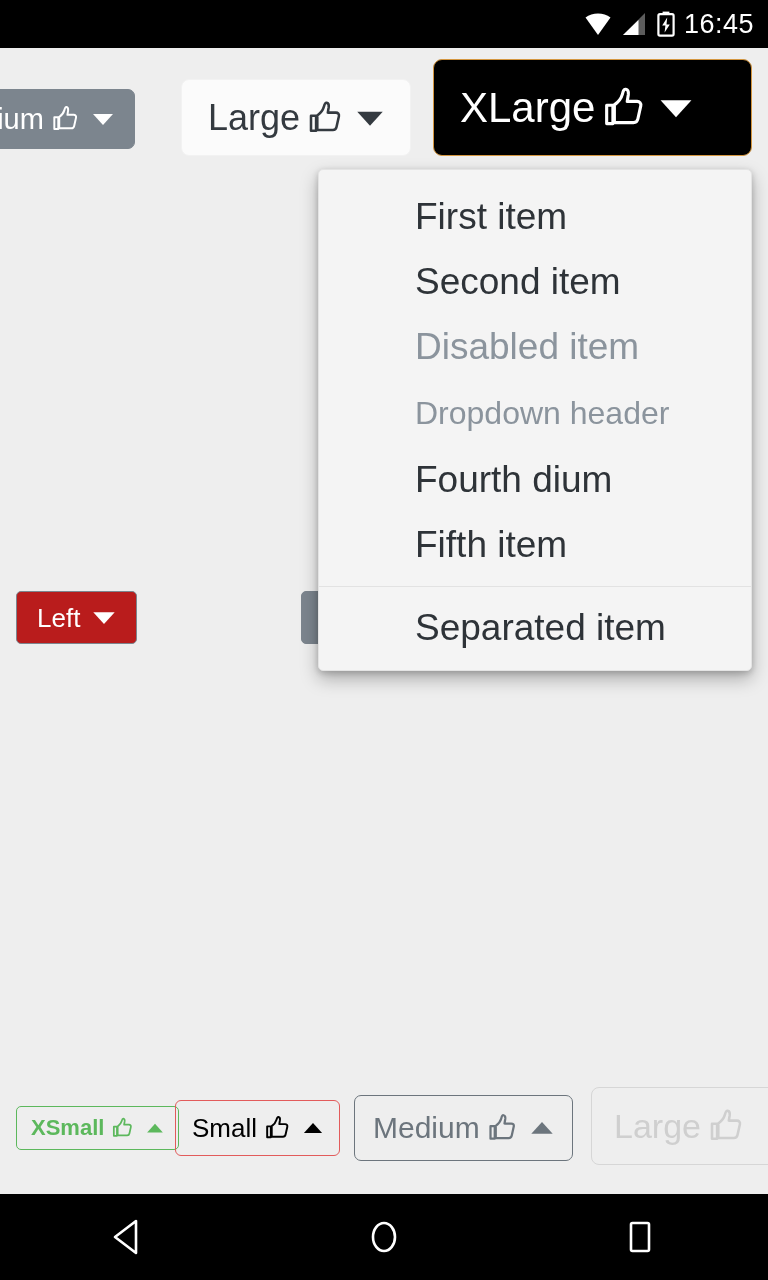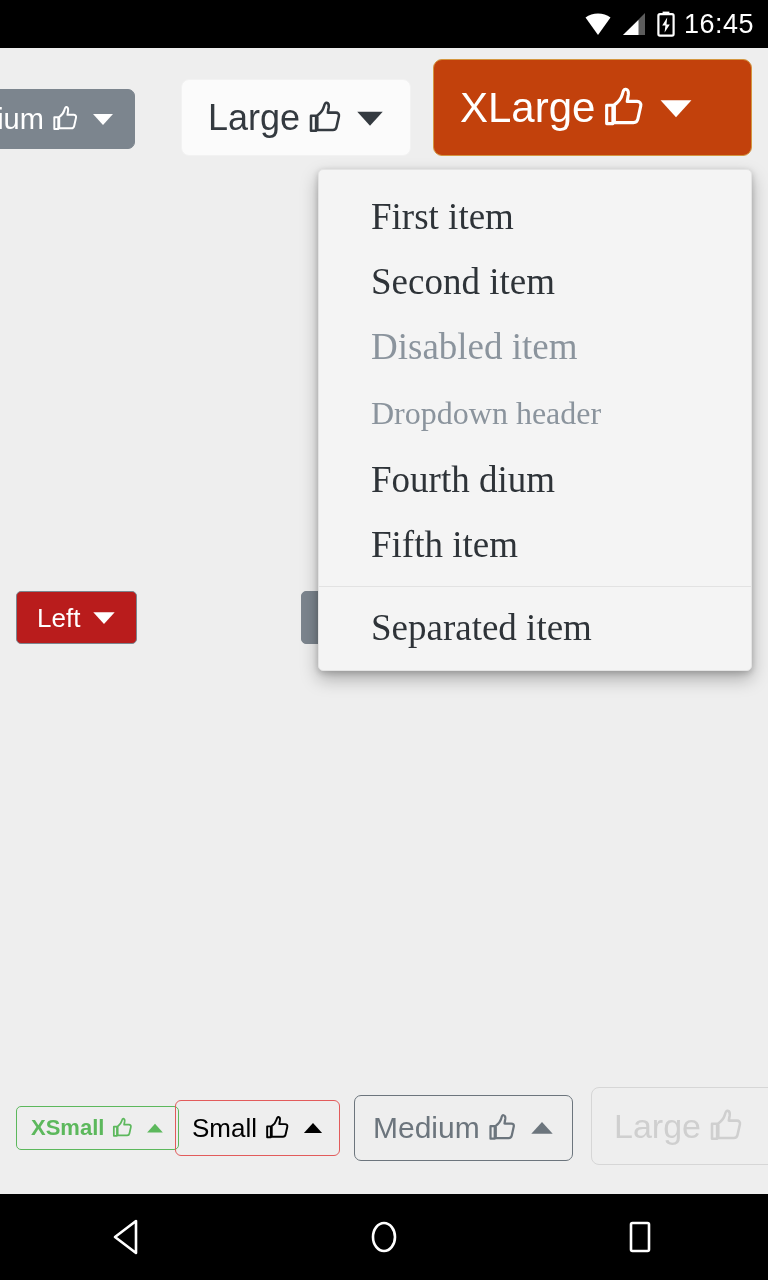--- a/index.html
+++ b/index.html
@@ -37,21 +37,21 @@
     height:60px; padding:0 20px; background:#7c858e; color:#fff;
     font-size:29px; border-color:#7c858e; border-radius:7px;
   }
   .btn-large-top {
     position:absolute; left:181px; top:31px;
     height:77px; padding:0 26px; background:#fbfbfb; color:#343a40;
     font-size:36px; border-color:#f2f2f2; border-radius:8px;
   }
   .btn-xlarge {
     position:absolute; left:433px; top:11px; width:319px;
-    height:97px; padding:0 26px; background:#c2410c; color:#fff;
+    height:97px; padding:0 26px; background:#000000; color:#fff;
     font-size:42px; border-color:#d4963f; border-radius:9px;
     justify-content:flex-start;
   }
 
   
   .btn-left-gray {
     position:absolute; left:16px; top:591px;
     height:53px; padding:0 20px; background:#b91c1c; color:#fff;
     font-size:26px; border-color:#7c858e; border-radius:5px;
   }
@@ -64,21 +64,21 @@
 
   
   .dropdown {
     position:absolute; left:318px; top:169px; width:434px;
     background:#f4f4f4; border:1px solid #e4e4e4; border-radius:5px;
     box-shadow: 0 8px 18px rgba(0,0,0,.28), 0 2px 6px rgba(0,0,0,.18);
     padding:14px 0 10px 0; z-index:40;
   }
   .dd-item {
     padding:7px 0 7px 52px; font-size:37px; color:#2e3338;
-    font-family:Liberation Serif, serif; line-height:1.38;
+    font-family:Liberation Sans, sans-serif; line-height:1.38;margin-left:44px;
   }
   .dd-item.disabled { color:#8b949d; }
   .dd-item.header { color:#8b949d; font-size:32px; padding-top:12px; padding-bottom:12px; }
   .dd-divider { height:1px; background:#e2e2e2; margin:9px 0 8px 0; }
 
   
   .bottomrow { position:absolute; left:0; top:1095px; width:768px; height:86px; }
   .btn-xsmall {
     position:absolute; left:16px; top:11px;
     height:44px; padding:0 14px; background:transparent; color:#5cb85c;

